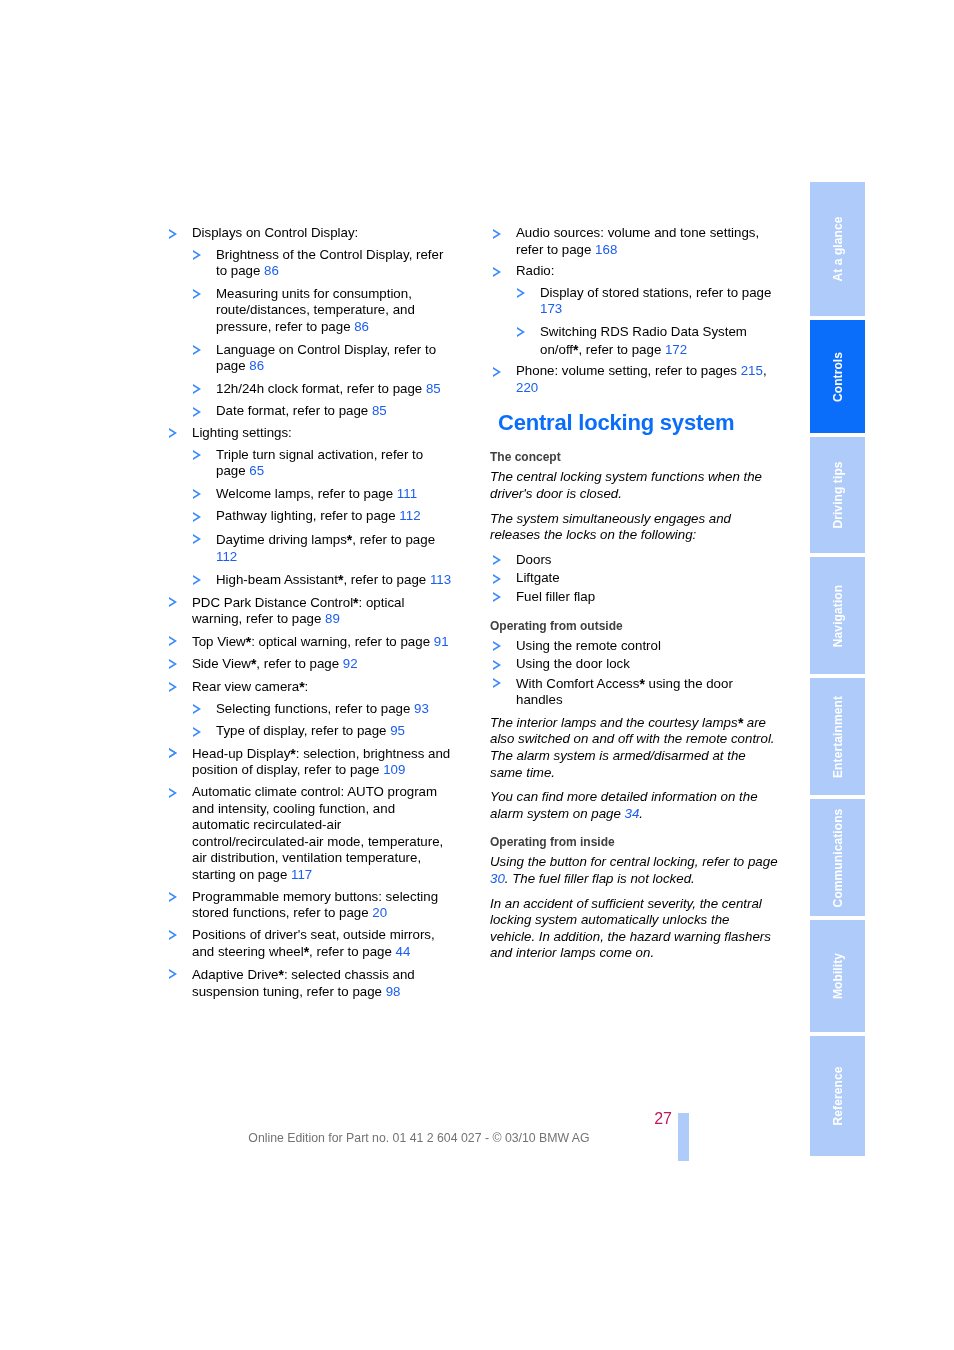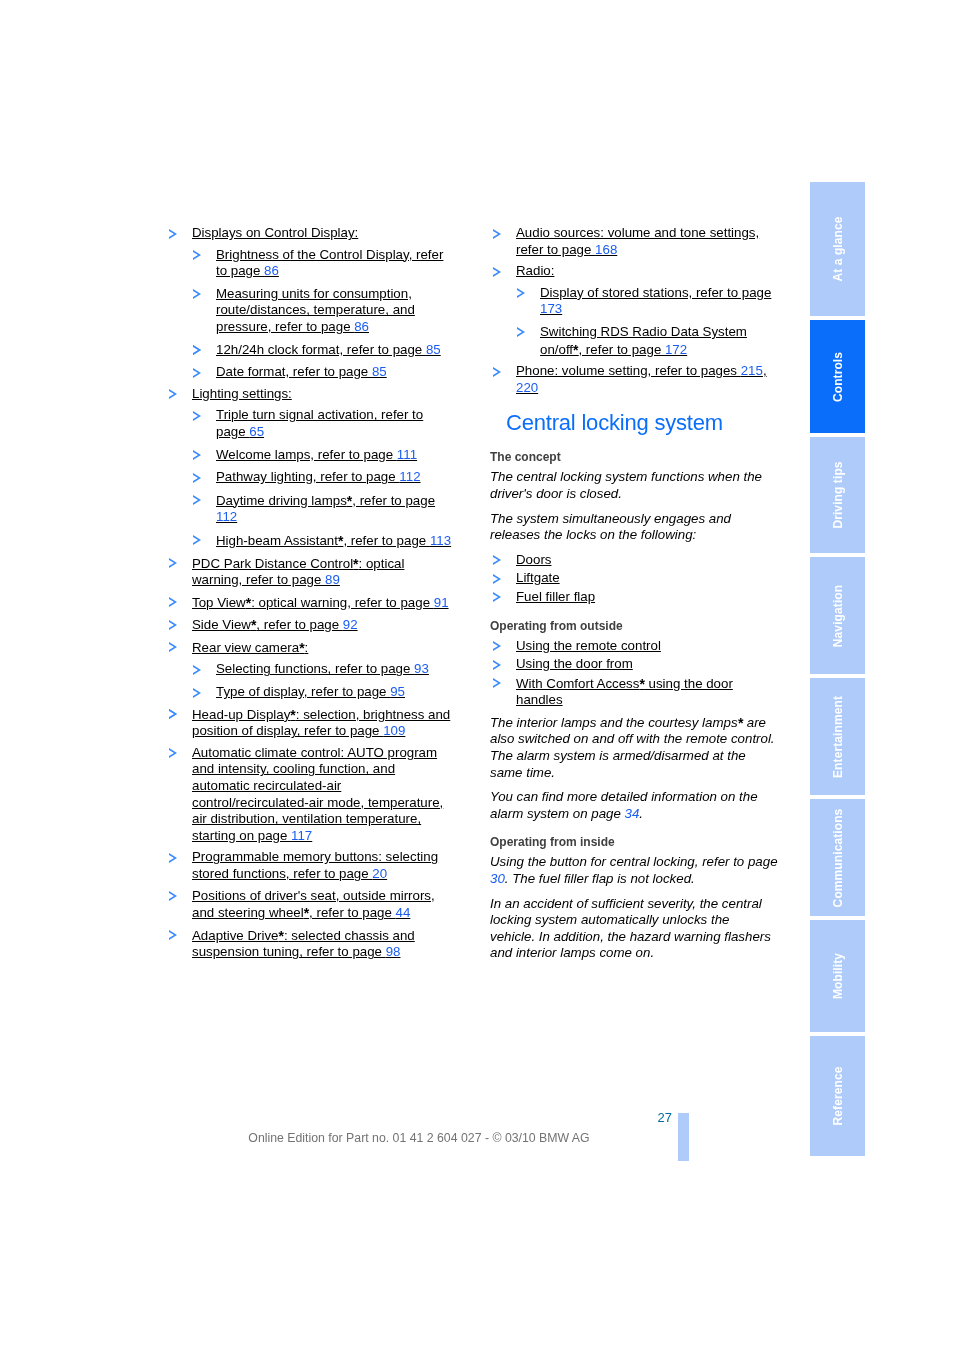--- a/index.html
+++ b/index.html
@@ -33,21 +33,20 @@
   .col-right { left: 490px; }
 
   
   .li {
     position: relative;
     padding-left: 26px;
     margin-bottom: 6px;
     font-size: 13.3px;
     line-height: 16.6px;
     color: #000;
-    text-decoration: underline;
   }
   .li.sub {
     padding-left: 26px;
     margin-left: 24px;
   }
   .li.tight { margin-bottom: 2px; }
   .li.group { margin-bottom: 5px; }
 
   .bullet {
     position: absolute;
@@ -76,23 +75,23 @@
     font-weight: bold;
     font-size: 14px;
     vertical-align: baseline;
     position: relative;
     top: 1px;
   }
 
   
   h1.sec {
     font-size: 22px;
-    font-weight: normal;
+    font-weight: bold;
     color: #0a6efb;
-    margin: 14px 0 14px 16px;
+    margin: 14px 0 14px 8px;
     letter-spacing: -0.2px;
   }
   h2.sub {
     font-size: 12px;
     font-weight: bold;
     color: #404040;
     margin: 13px 0 5px 0;
   }
   p.body {
     font-size: 13.3px;
@@ -131,22 +130,22 @@
   }
   .tab.active .tab-label { color: #ffffff; }
 
   
   .footer-pageno {
     position: absolute;
     left: 600px;
     top: 1110px;
     width: 72px;
     text-align: right;
-    font-size: 13px;
-    color: #0369a1;
+    font-size: 16px;
+    color: #be185d;
   }
   .footer-line {
     position: absolute;
     left: 166px;
     top: 1131px;
     width: 506px;
     text-align: center;
     font-size: 12.3px;
     color: #737373;
   }
@@ -176,20 +175,21 @@
       <span>Brightness of the Control Display, refer to page <span class="pg">86</span></span>
     </div>
 
     <div class="li sub">
       <span class="bullet"></span>
       <span>Measuring units for consumption, route/distances, temperature, and pressure, refer to page <span class="pg">86</span></span>
     </div>
 
     <div class="li sub">
       <span class="bullet"></span>
+      <span>Language on Control Display, refer to page <span class="pg">86</span></span>
     </div>
 
     <div class="li sub">
       <span class="bullet"></span>
       <span>12h/24h clock format, refer to page <span class="pg">85</span></span>
     </div>
 
     <div class="li sub group">
       <span class="bullet"></span>
       <span>Date format, refer to page <span class="pg">85</span></span>
@@ -333,21 +333,21 @@
     </div>
 
     <h2 class="sub">Operating from outside</h2>
 
     <div class="li tight">
       <span class="bullet"></span>
       <span>Using the remote control</span>
     </div>
     <div class="li tight">
       <span class="bullet"></span>
-      <span>Using the door from</span>
+      <span>Using the door lock</span>
     </div>
     <div class="li group">
       <span class="bullet"></span>
       <span>With Comfort Access<span class="star">*</span> using the door handles</span>
     </div>
 
     <p class="body">The interior lamps and the courtesy lamps<span class="star">*</span> are also switched on and off with the remote control. The alarm system is armed/disarmed at the same time.</p>
     <p class="body">You can find more detailed information on the alarm system on page <span class="pg">34</span>.</p>
 
     <h2 class="sub">Operating from inside</h2>

